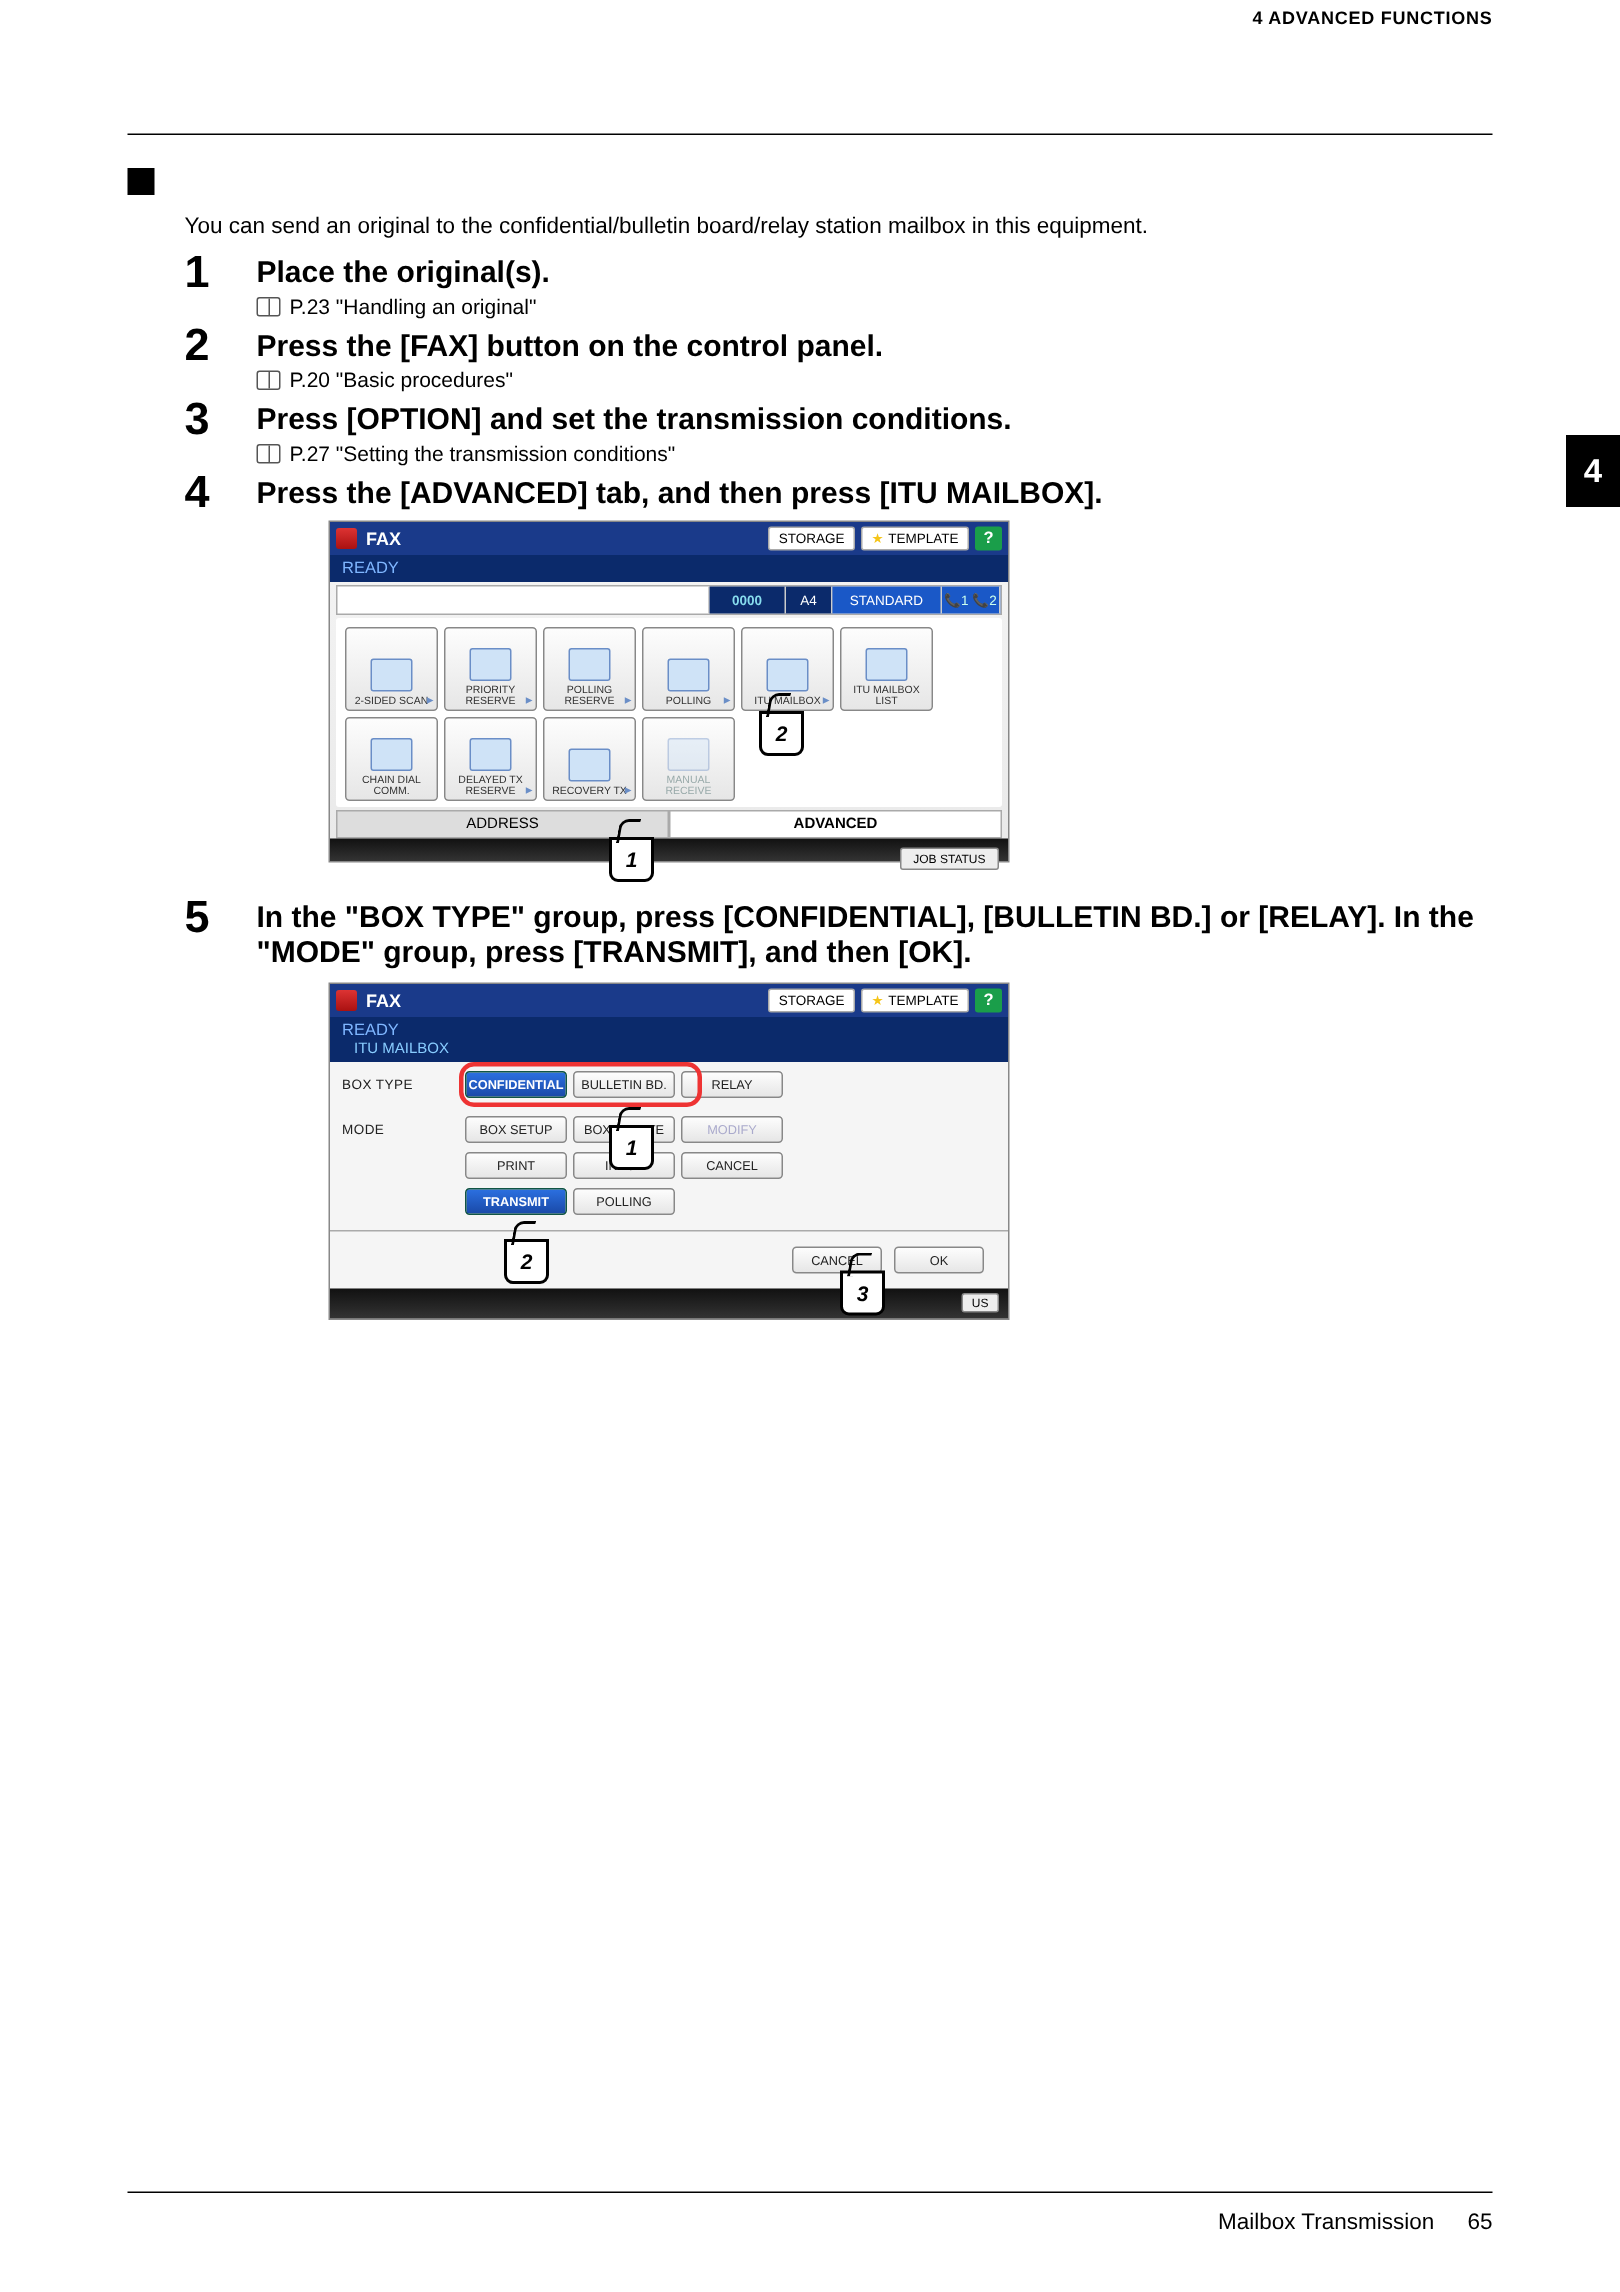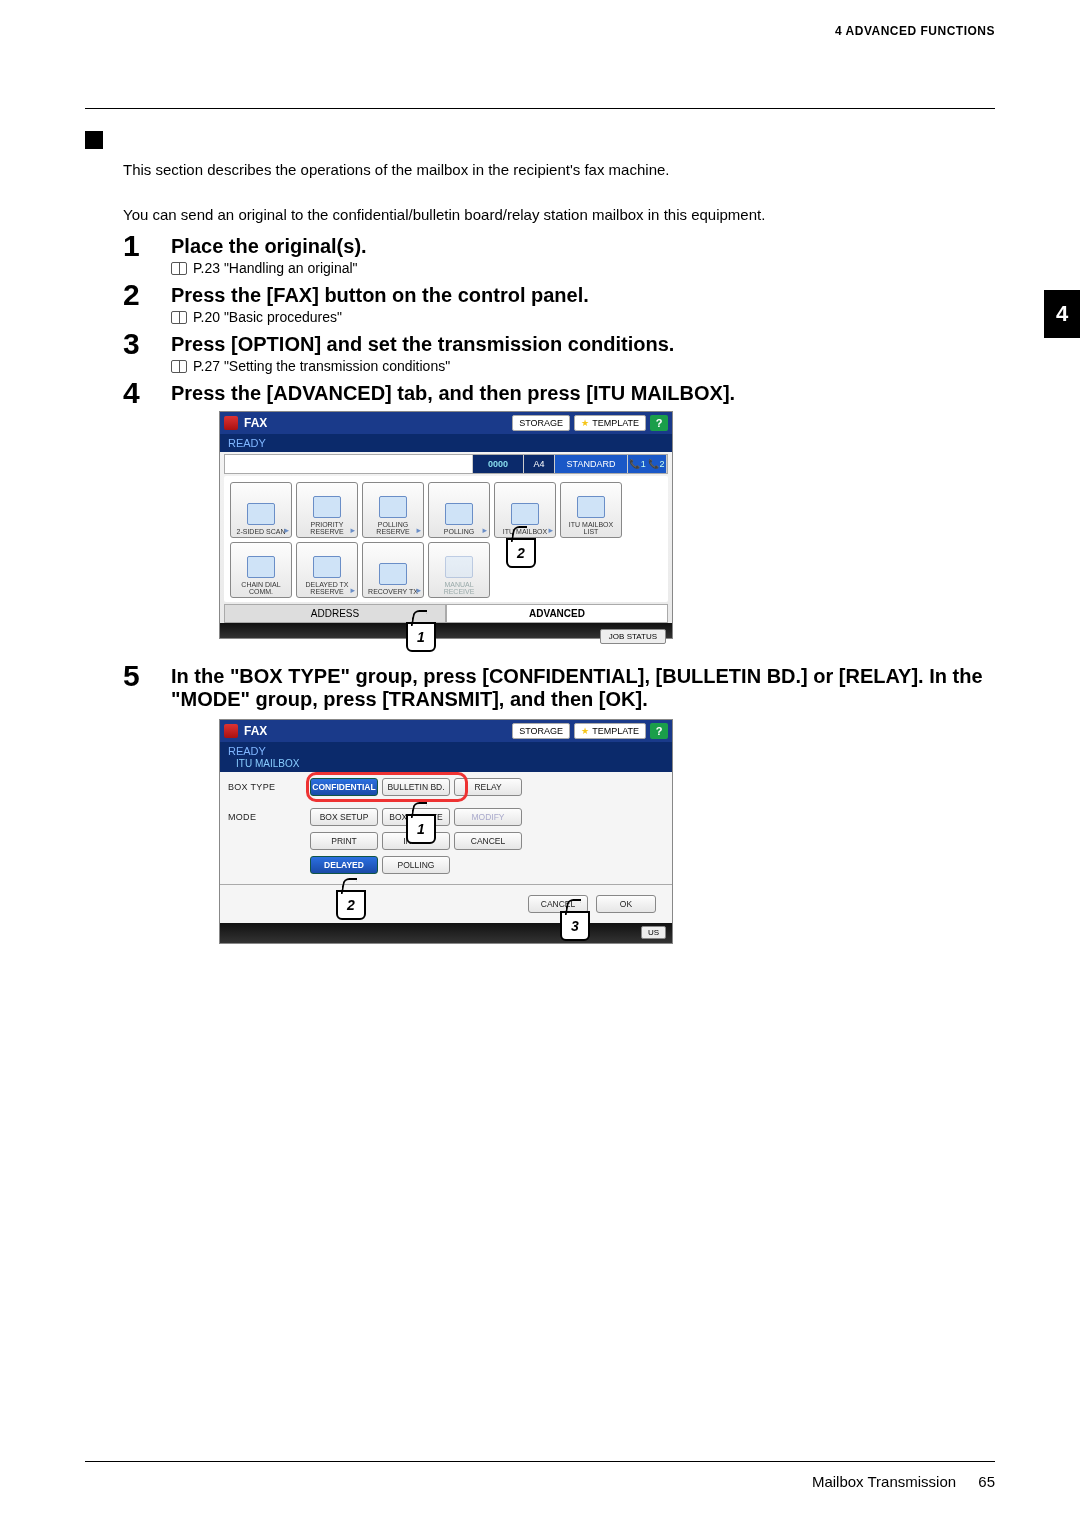--- a/index.html
+++ b/index.html
@@ -8,21 +8,21 @@
     background: #fff;
     font-family: Arial, Helvetica, sans-serif;
     color: #000;
     width: 1080px;
   }
   .page {
     position: relative;
     width: 1080px;
     height: 1528px;
     box-sizing: border-box;
-    padding: 24px 85px 30px 85px;
+    padding: 5px 85px 30px 85px;
   }
   .chapter-header {
     text-align: right;
     font-size: 12px;
     font-weight: bold;
     letter-spacing: 0.5px;
     color: #000;
     margin-bottom: 70px;
   }
   .hr-top {
@@ -197,21 +197,20 @@
 </head>
 <body>
 
 <div class="page">
   <div class="chapter-header">4 ADVANCED FUNCTIONS</div>
   <hr class="hr-top">
 
   <div class="h1">
     <span class="sq"></span>
   </div>
-  <p class="intro">This section describes the operations of the mailbox in the recipient's fax machine.</p>
 
   <p class="sub-intro">You can send an original to the confidential/bulletin board/relay station mailbox in this equipment.</p>
 
   <ol class="steps">
     <li>
       <span class="num">1</span>
       <p class="step-title">Place the original(s).</p>
       <p class="step-ref">
           <span class="book-icon"></span>
           <span>P.23 "Handling an original"</span>
@@ -363,21 +362,21 @@
             <div class="form-label"></div>
             <div class="btn-row">
               <div class="mini-btn">PRINT</div>
               <div class="mini-btn">INPUT</div>
               <div class="mini-btn">CANCEL</div>
             </div>
           </div>
           <div class="form-row">
             <div class="form-label"></div>
             <div class="btn-row">
-              <div class="mini-btn blue">DELAYED</div>
+              <div class="mini-btn blue">TRANSMIT</div>
               <div class="mini-btn">POLLING</div>
             </div>
           </div>
 
           <div class="callout" style="left:186px; top:42px;">1</div>
           <div class="callout" style="left:116px; top:118px;">2</div>
 
           <hr class="hr-form">
           <div class="bottom-btns">
             <div class="mini-btn">CANCEL</div>

